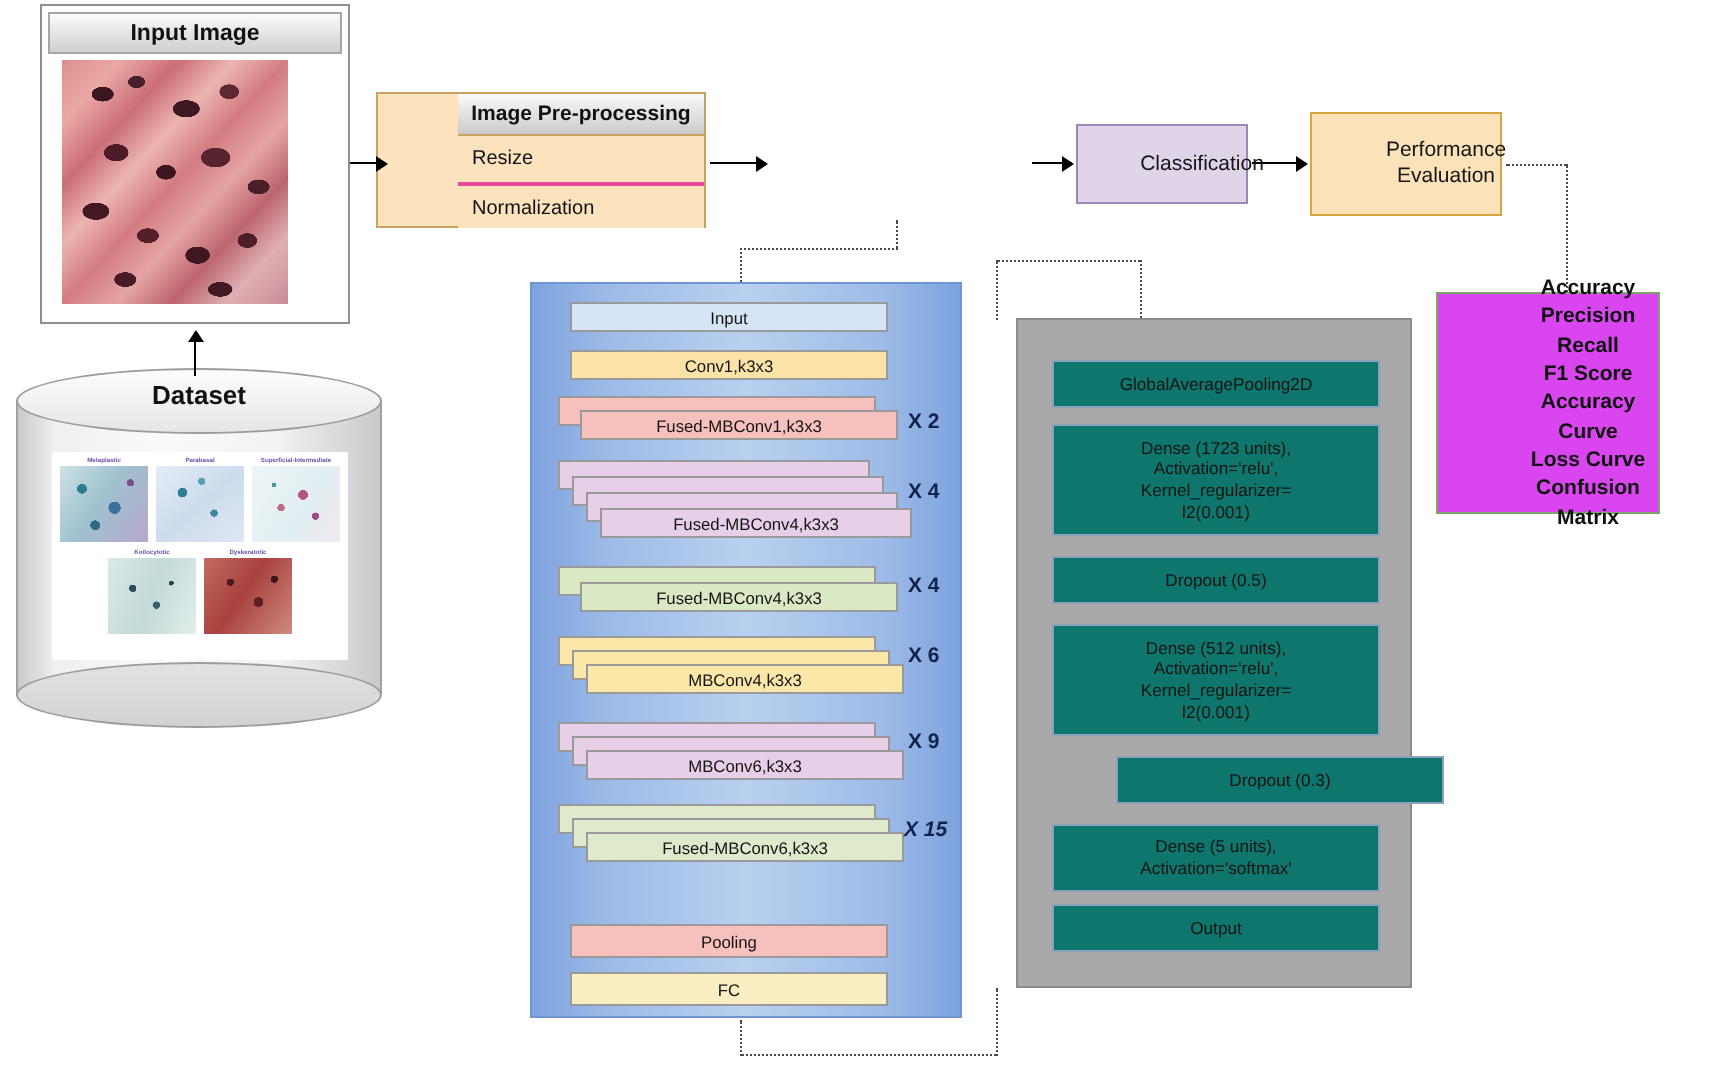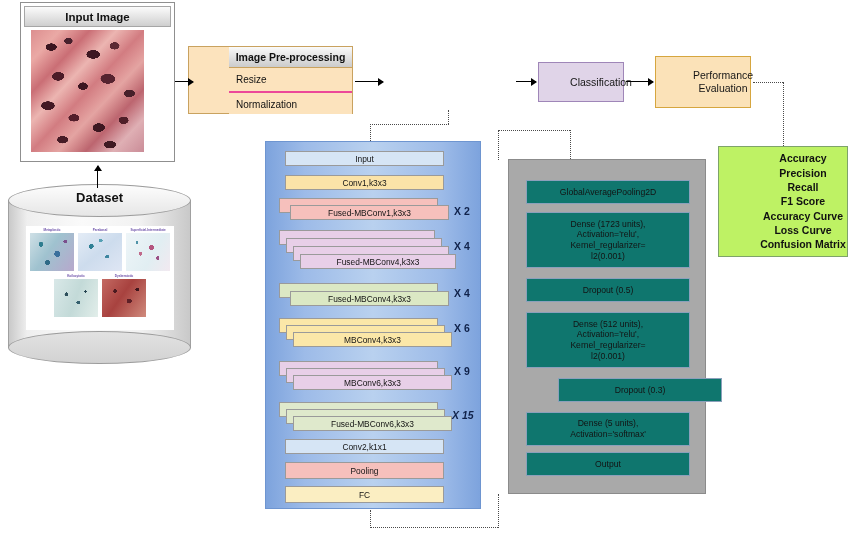--- a/index.html
+++ b/index.html
@@ -141,22 +141,22 @@
     left:538px; top:62px; width:86px; height:40px;
     background:#e0d4e8; border:1px solid #9f86b8;
     font-size:10.5px; color:#161616;
   }
   #perf {
     left:655px; top:56px; width:96px; height:52px;
     background:#fbe2b8; border:1px solid #d6a63f;
     font-size:10.5px; color:#161616; line-height:13px;
   }
   #metrics {
-    left:718px; top:146px; width:130px; height:111px;
-    background:#bef264; border:1px solid #7ea36a;
+    left:718px; top:146px; width:112px; height:111px;
+    background:#d946ef; border:1px solid #7ea36a;
     font-size:10.5px; font-weight:bold; color:#111; line-height:14.3px;
   }
 
   
   #backbone {
     position:absolute; left:265px; top:141px; width:216px; height:368px;
     background:linear-gradient(90deg,#7da3dd 0,#9dbbe8 18%,#b9d1ef 50%,#9dbbe8 82%,#7da3dd 100%);
     border:1px solid #6e95d0;
   }
   .lbar {
@@ -323,21 +323,20 @@
     <div class="ghost" style="left:13px; top:219px; width:159px; background:#e8cfe8;"></div>
     <div class="ghost" style="left:20px; top:226px; width:159px; background:#e8cfe8;"></div>
     <div class="lbar" style="left:27px; top:233px; width:159px; background:#e8cfe8;">MBConv6,k3x3</div>
     <div class="xcount" style="left:188px; top:223px;">X 9</div>
 
     <div class="ghost" style="left:13px; top:260px; width:159px; background:#dfe9cc;"></div>
     <div class="ghost" style="left:20px; top:267px; width:159px; background:#dfe9cc;"></div>
     <div class="lbar" style="left:27px; top:274px; width:159px; background:#dfe9cc;">Fused-MBConv6,k3x3</div>
     <div class="xcount" style="left:186px; top:267px;font-style:italic;">X 15</div>
 
-    <div class="lbar" style="left:19px; top:297px; width:159px; background:#d6e5f5;">Conv2,k1x1</div>
     <div class="lbar" style="left:19px; top:320px; width:159px; height:17px; background:#f6c0bc;">Pooling</div>
     <div class="lbar" style="left:19px; top:344px; width:159px; height:17px; background:#fbeec2;">FC</div>
   </div>
 
   <div id="head">
     <div class="hbox" style="top:20px;  height:24px;">GlobalAveragePooling2D</div>
     <div class="hbox" style="top:52px;  height:56px; white-space:pre-line;">Dense (1723 units),
 Activation='relu',
 Kernel_regularizer=
 l2(0.001)</div>

